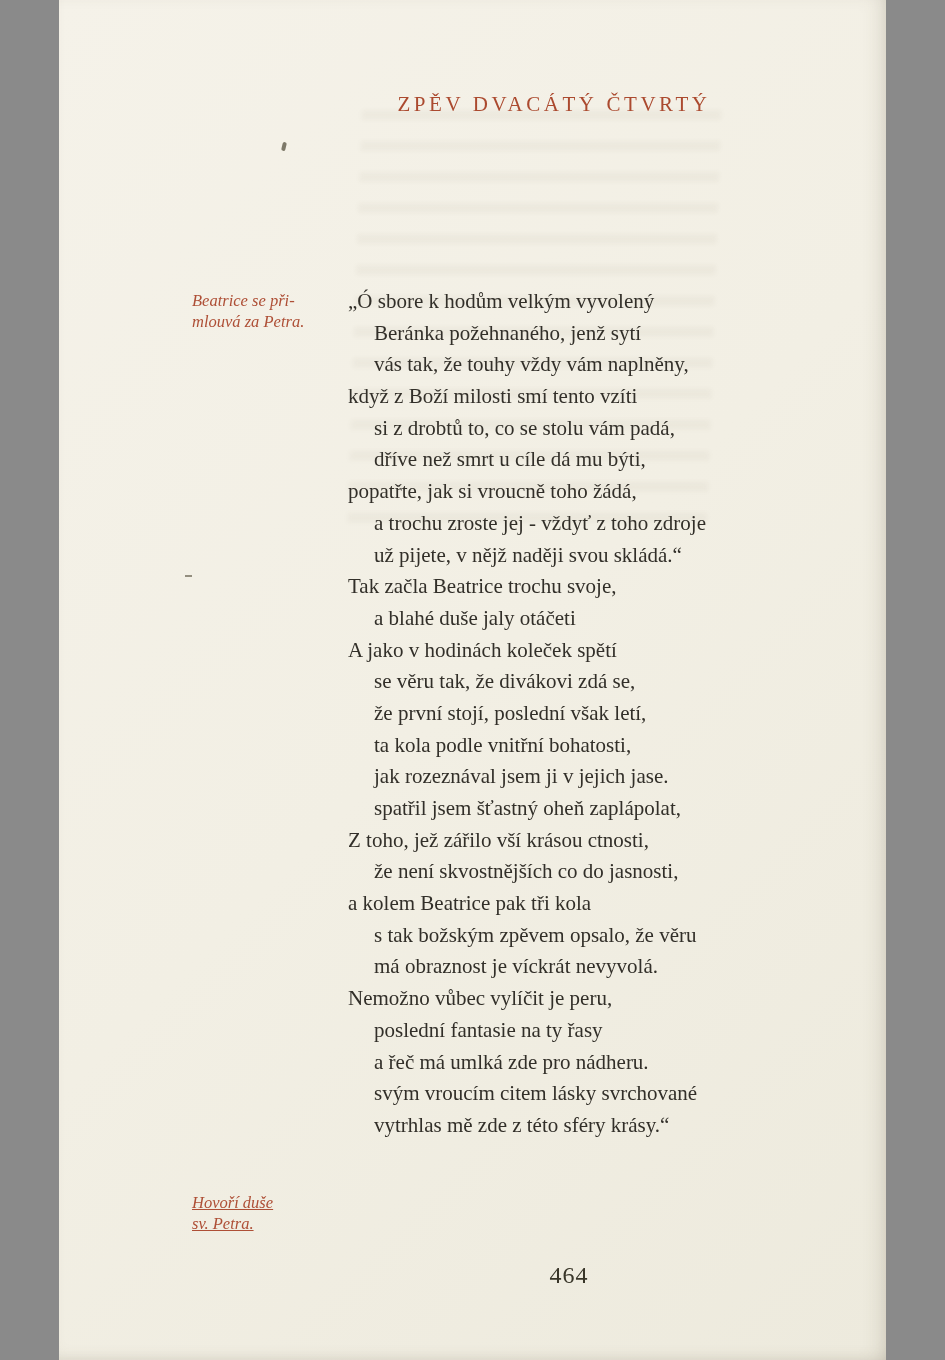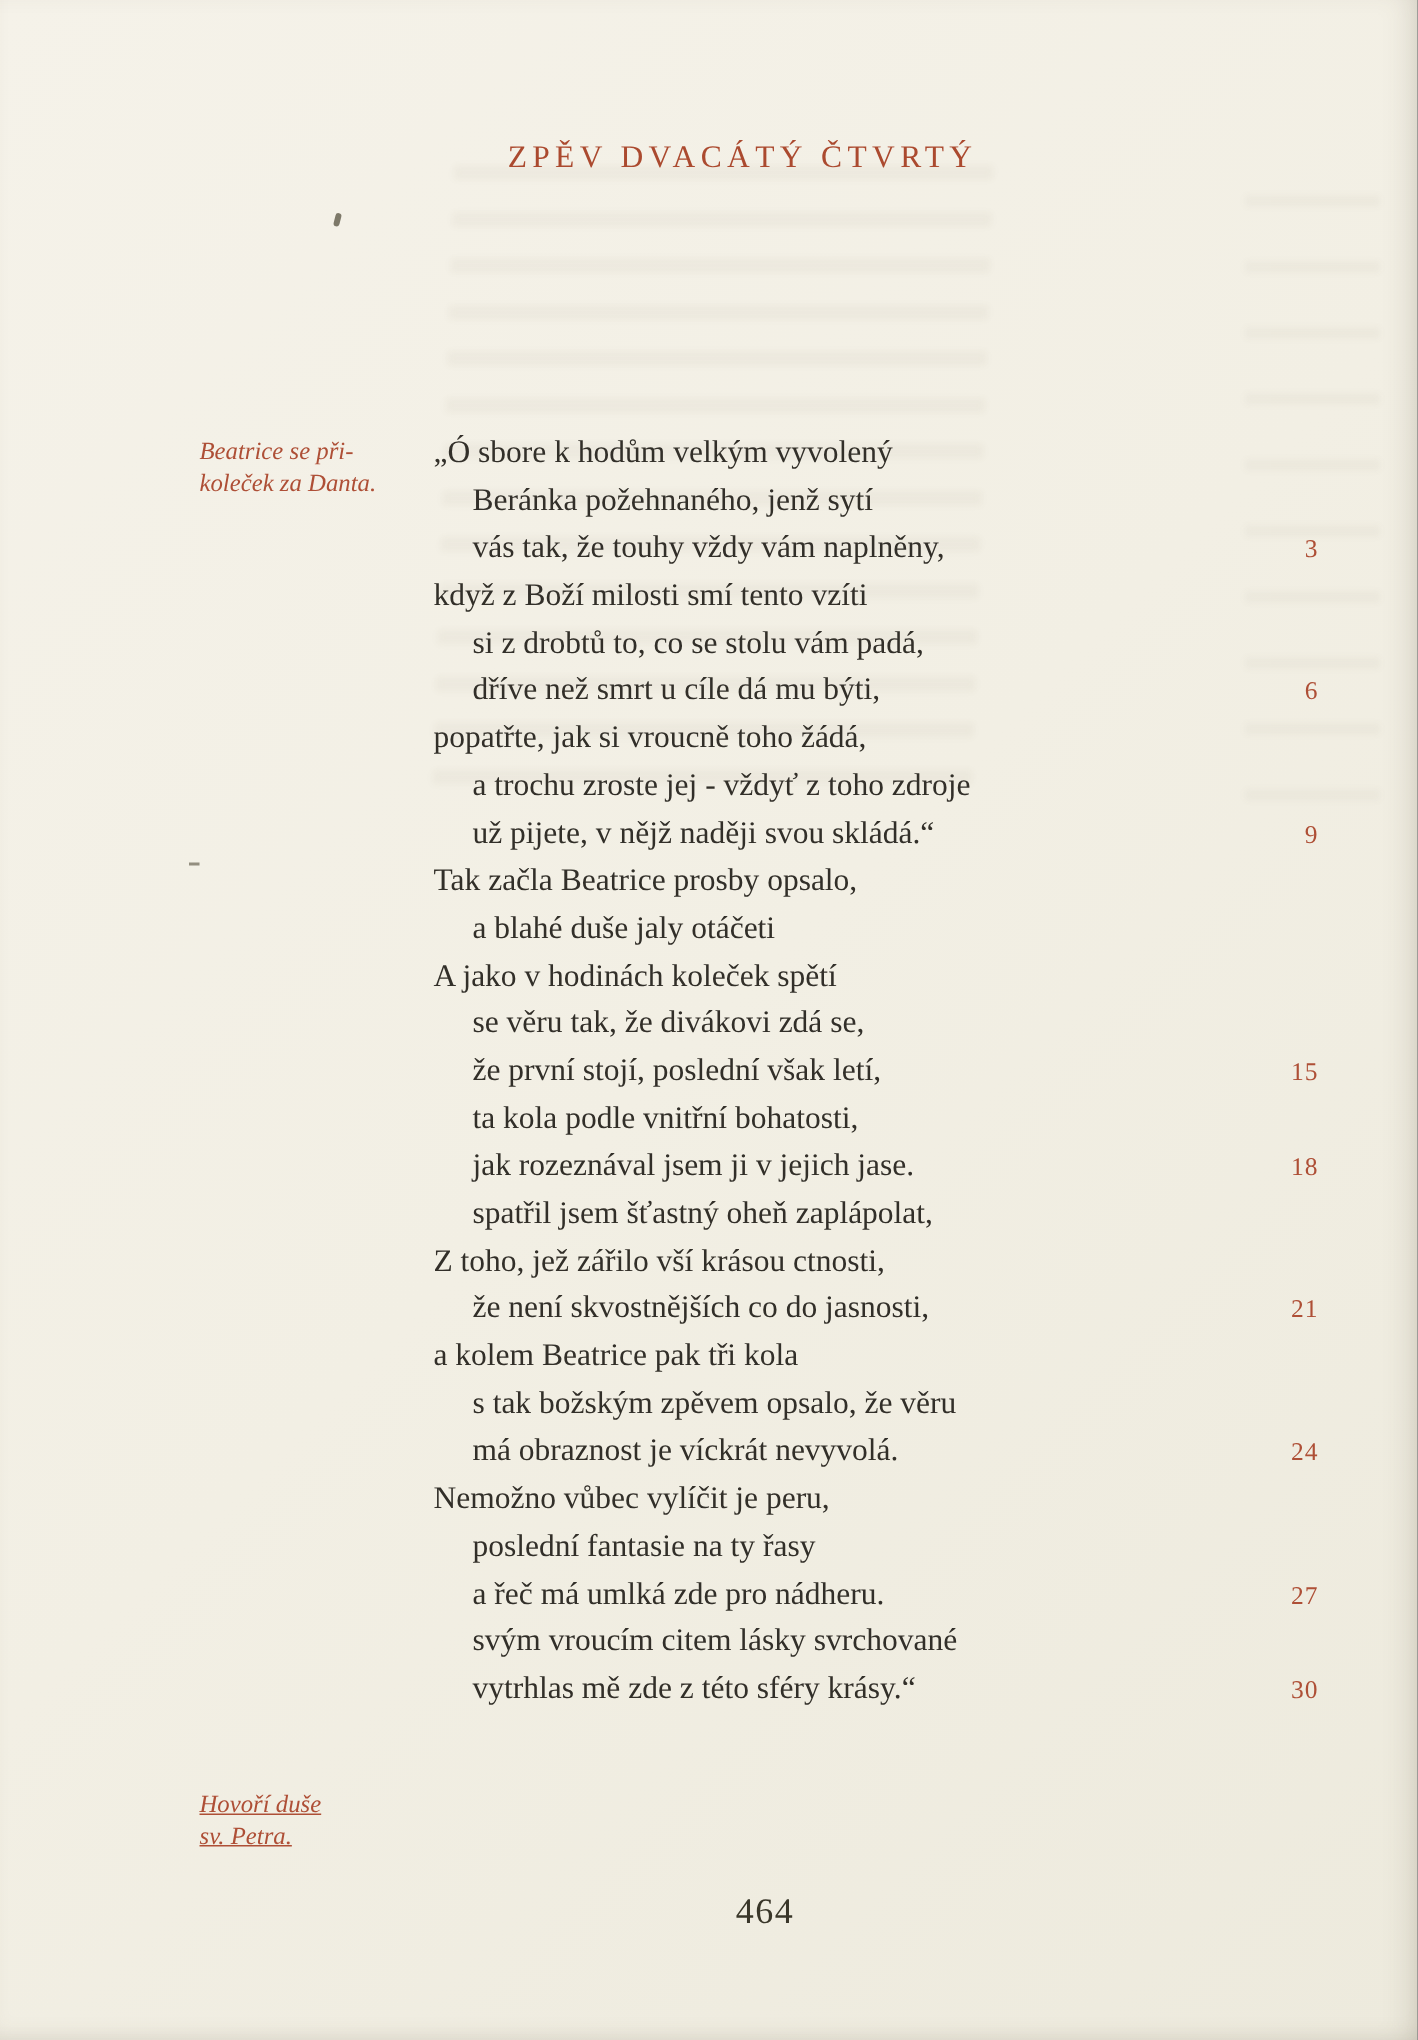--- a/index.html
+++ b/index.html
@@ -2,21 +2,21 @@
 <html><head>
 <meta charset="utf-8">
 <style>
   html, body {
     margin: 0;
     padding: 0;
     background: #8a8a8a;
   }
   .page {
     position: relative;
-    width: 945px;
+    width: 827px;
     height: 1360px;
     margin: 0 auto;
     background: linear-gradient(135deg, #f5f2e9 0%, #f2efe4 50%, #edeadd 100%);
     font-family: "Liberation Serif", serif;
     overflow: hidden;
     box-shadow: inset -14px 0 22px -14px rgba(90,80,60,0.25),
                 inset 0 -10px 18px -12px rgba(90,80,60,0.18);
   }
   
   .bleed-main {
@@ -130,21 +130,21 @@
   <div class="poem" id="poem">
       <div class="line"><span>„Ó sbore k hodům velkým vyvolený</span></div>
       <div class="line indent"><span>Beránka požehnaného, jenž sytí</span></div>
       <div class="line indent"><span>vás tak, že touhy vždy vám naplněny,</span><span class="lineno">3</span></div>
       <div class="line"><span>když z Boží milosti smí tento vzíti</span></div>
       <div class="line indent"><span>si z drobtů to, co se stolu vám padá,</span></div>
       <div class="line indent"><span>dříve než smrt u cíle dá mu býti,</span><span class="lineno">6</span></div>
       <div class="line"><span>popatřte, jak si vroucně toho žádá,</span></div>
       <div class="line indent"><span>a trochu zroste jej - vždyť z toho zdroje</span></div>
       <div class="line indent"><span>už pijete, v nějž naději svou skládá.“</span><span class="lineno">9</span></div>
-      <div class="line"><span>Tak začla Beatrice prosby opsalo,</span></div>
+      <div class="line"><span>Tak začla Beatrice trochu svoje,</span></div>
       <div class="line indent"><span>a blahé duše jaly otáčeti</span></div>
       <div class="line"><span>A jako v hodinách koleček spětí</span></div>
       <div class="line indent"><span>se věru tak, že divákovi zdá se,</span></div>
       <div class="line indent"><span>že první stojí, poslední však letí,</span><span class="lineno">15</span></div>
       <div class="line indent"><span>ta kola podle vnitřní bohatosti,</span></div>
       <div class="line indent"><span>jak rozeznával jsem ji v jejich jase.</span><span class="lineno">18</span></div>
       <div class="line indent"><span>spatřil jsem šťastný oheň zaplápolat,</span></div>
       <div class="line"><span>Z toho, jež zářilo vší krásou ctnosti,</span></div>
       <div class="line indent"><span>že není skvostnějších co do jasnosti,</span><span class="lineno">21</span></div>
       <div class="line"><span>a kolem Beatrice pak tři kola</span></div>
@@ -153,21 +153,21 @@
       <div class="line"><span>Nemožno vůbec vylíčit je peru,</span></div>
       <div class="line indent"><span>poslední fantasie na ty řasy</span></div>
       <div class="line indent"><span>a řeč má umlká zde pro nádheru.</span><span class="lineno">27</span></div>
       <div class="line indent"><span>svým vroucím citem lásky svrchované</span></div>
       <div class="line indent"><span>vytrhlas mě zde z této sféry krásy.“</span><span class="lineno">30</span></div>
     </div>
 
   <div id="margin-notes">
       <div class="margin-note" style="top: 290px;">
         <div>Beatrice se při-</div>
-        <div>koleček za Danta.</div>
+        <div>mlouvá za Petra.</div>
       </div>
       <div class="margin-note" style="top: 1192px; text-decoration: underline;">
         <div>Hovoří duše</div>
         <div>sv. Petra.</div>
       </div>
     </div>
 
   <div class="page-number">464</div>
 </div>
 

